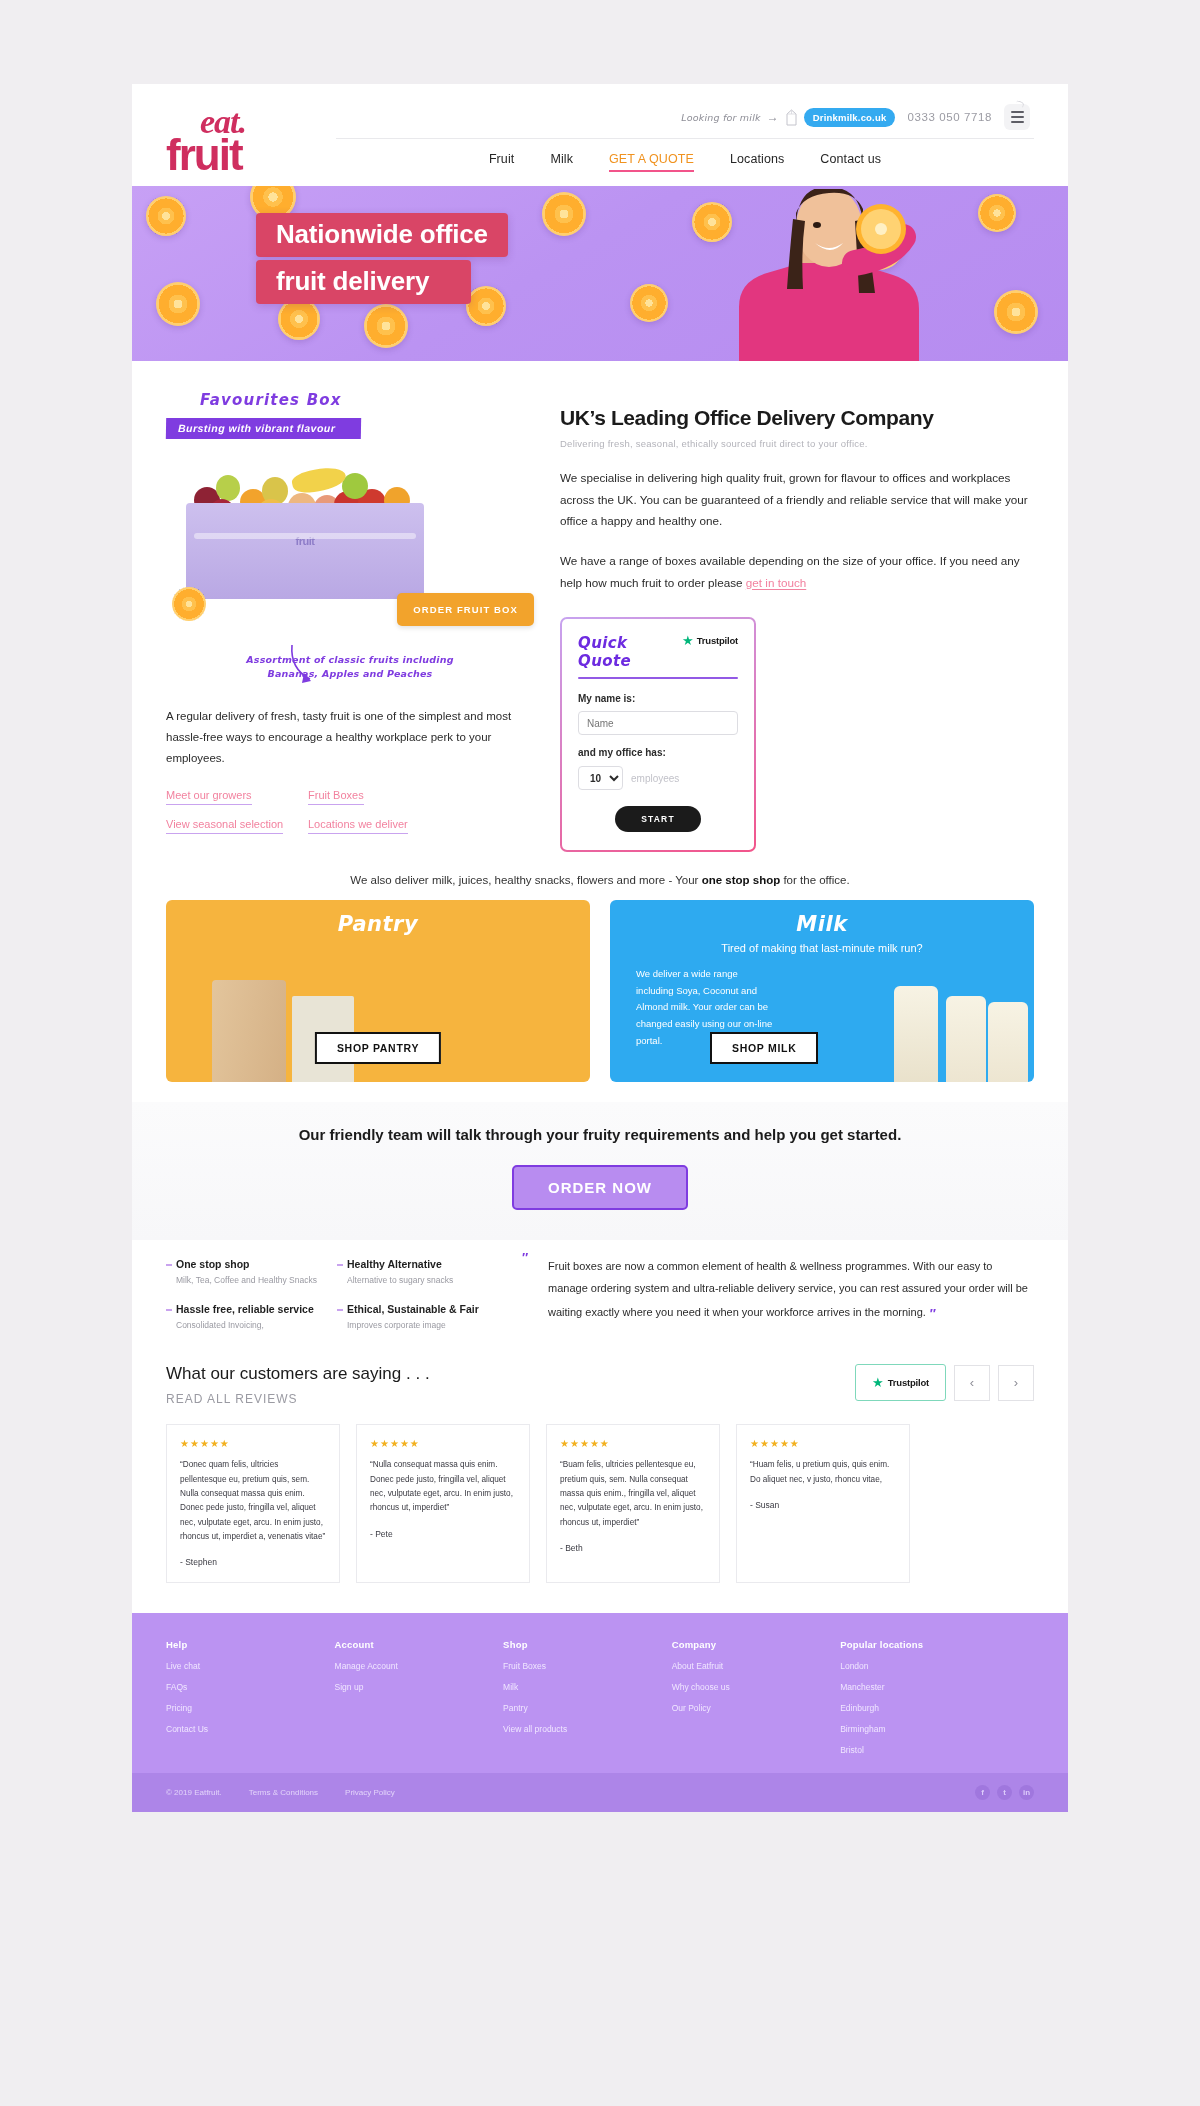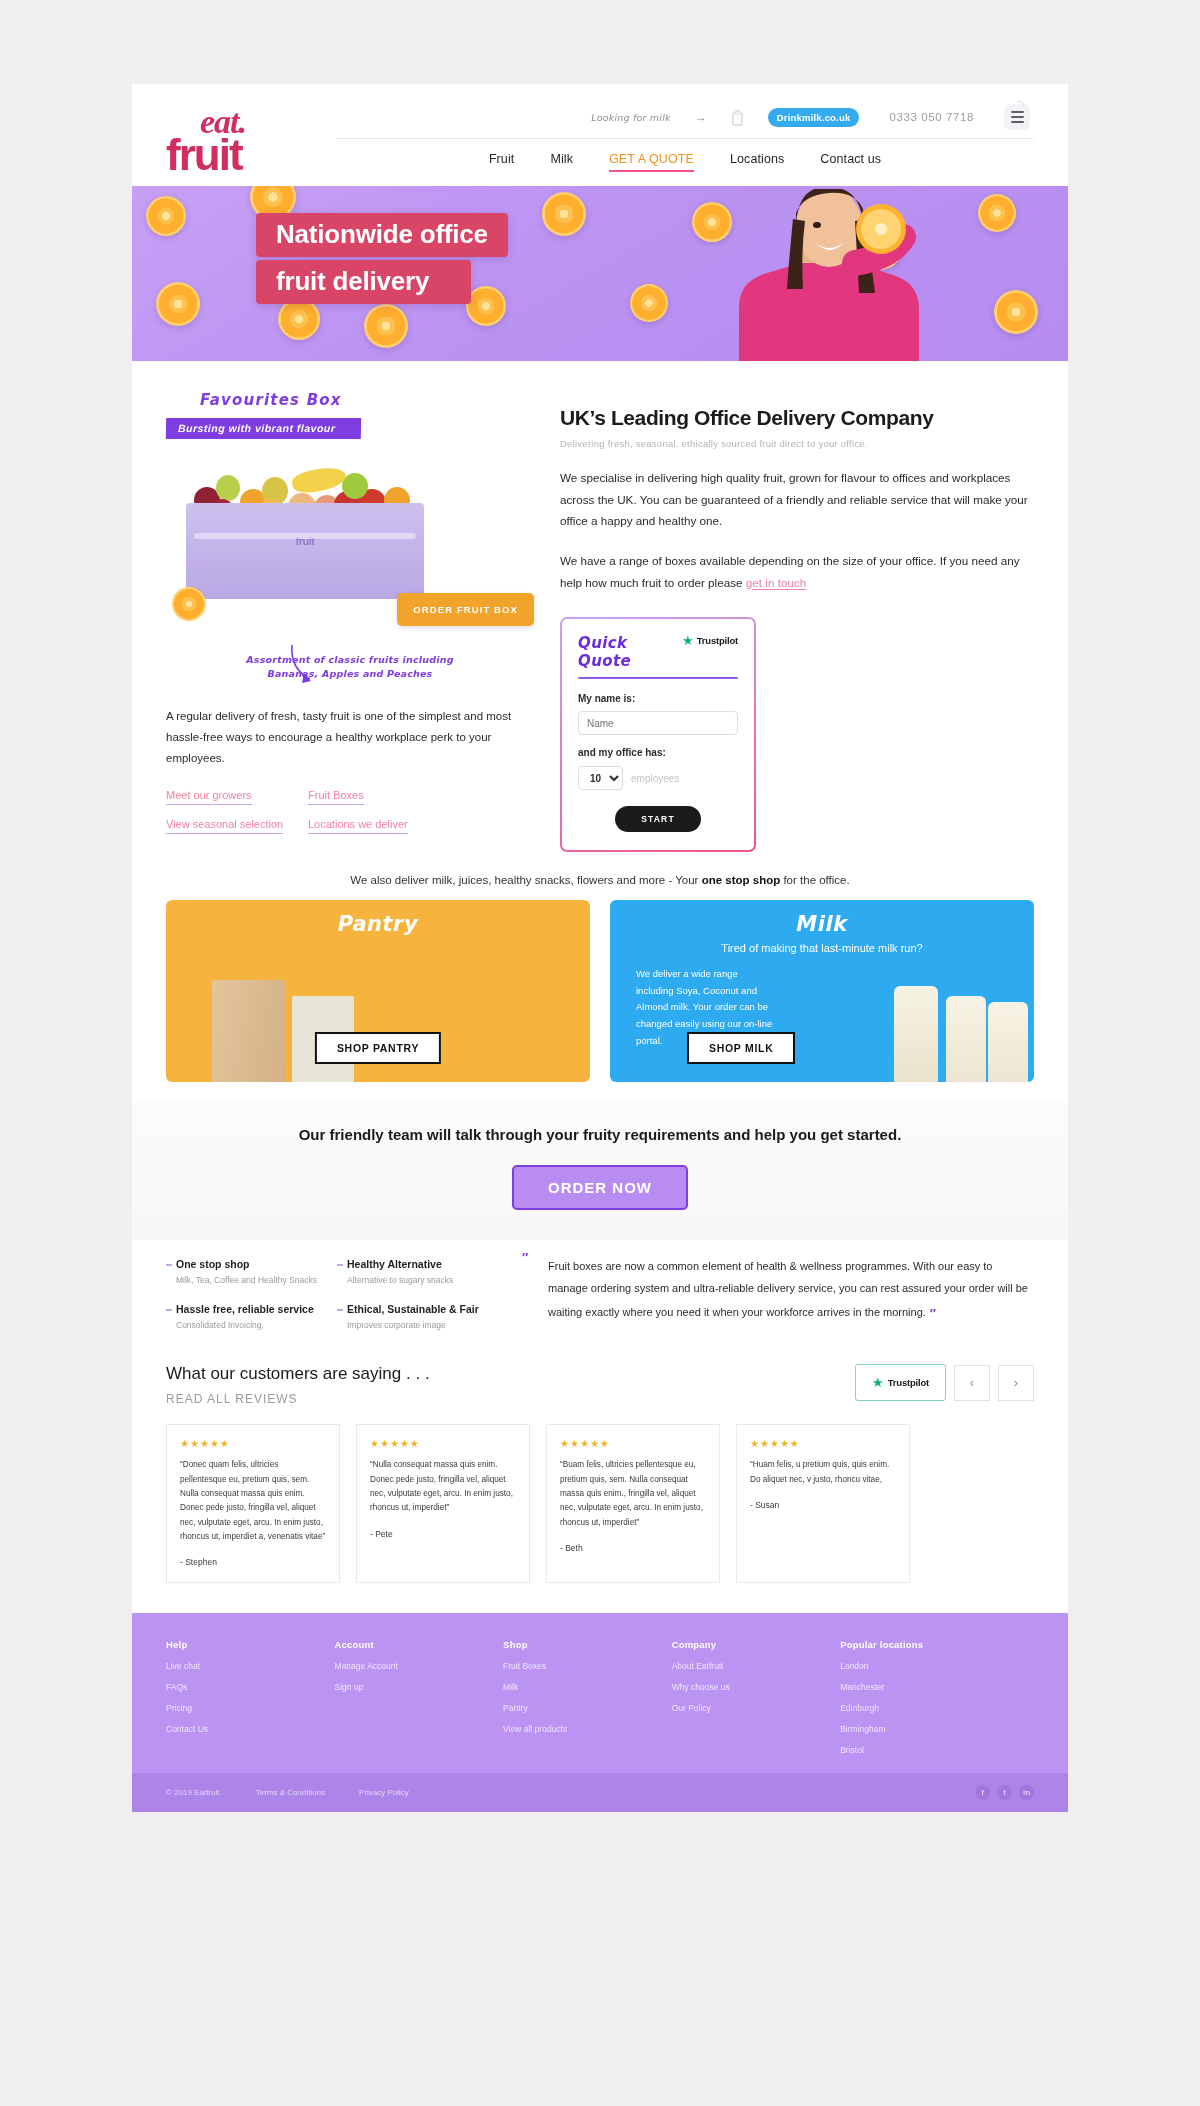--- a/index.html
+++ b/index.html
@@ -32,21 +32,21 @@
     letter-spacing: -1px; margin-left: 34px; display:block;
   }
   .logo-fruit {
     font-family: "Liberation Sans", sans-serif;
     font-weight: bold; font-size: 44px; color: #cf2e5f;
     line-height: 0.92; letter-spacing: -2px; display:block;
   }
   .header-right { flex: 1; }
   .utility {
     display:flex; align-items:center; justify-content:flex-end;
-    gap: 24px; height: 30px; padding-right: 4px;
+    gap: 6px; height: 30px; padding-right: 4px;
   }
   .utility-text {
     font-family: "DejaVu Sans", sans-serif;
     font-size: 9.5px; color:#8d8d96; font-style: italic; letter-spacing:.2px;
   }
   .arrow-ico { color:#8d8d96; font-size: 12px; }
   .carton-ico { width:13px; height:17px; display:block; }
   .badge-drinkmilk {
     background:#34aaf0; color:#fff; font-size:9.5px; font-weight:bold;
     border-radius: 10px; padding: 4px 9px 4px 9px; letter-spacing:.2px;
@@ -223,21 +223,21 @@
   }
   .milk-copy {
     color:#fff; font-size: 9.5px; line-height: 1.75; padding: 12px 0 0 26px; width: 165px;
   }
   .card-btn {
     position:absolute; bottom: 18px; left: 50%; transform: translateX(-50%);
     background:#fff; border: 2px solid #111; color:#111;
     font-size: 10.5px; font-weight:bold; letter-spacing:.7px;
     padding: 8px 20px; white-space:nowrap;
   }
-  .card.milk .card-btn { left: 77px; transform:none; }
+  .card.milk .card-btn { left: 100px; transform:none; }
   .coffee-bag {
     position:absolute; left: 46px; bottom: -10px; width: 74px; height: 112px;
     background: linear-gradient(100deg,#e3c59c,#d4b085); border-radius: 4px 4px 2px 2px;
   }
   .coffee-box {
     position:absolute; left: 126px; bottom: -6px; width: 62px; height: 92px;
     background:#e8e4d6; border-radius:2px;
   }
   .bottle { position:absolute; bottom:-8px; border-radius: 6px 6px 8px 8px; }
 
@@ -302,21 +302,21 @@
   .footer { background:#bb93f2; padding: 26px 34px 18px 34px; margin-top: 30px; }
   .foot-cols { display:flex; }
   .foot-col { flex: 1; }
   .foot-col.wide { flex: 1.15; }
   .foot-h { color:#fff; font-size: 9.5px; font-weight:bold; letter-spacing:.2px; }
   .foot-l { color:#f0e6ff; font-size: 8.5px; margin-top: 11px; display:block; }
   .footer-bar {
     background:#ad85e8; padding: 12px 34px; display:flex; align-items:center;
     justify-content:space-between;
   }
-  .fb-left { display:flex; gap: 34px; }
+  .fb-left { display:flex; gap: 27px; }
   .fb-t { color:#e2d3fa; font-size: 8px; }
   .socials { display:flex; gap: 7px; }
   .soc {
     width: 15px; height: 15px; border-radius: 50%; background:#a077de;
     display:flex; align-items:center; justify-content:center;
     color:#ddccfb; font-size: 8px; font-weight:bold;
   }
 </style>
 </head>
 <body>

